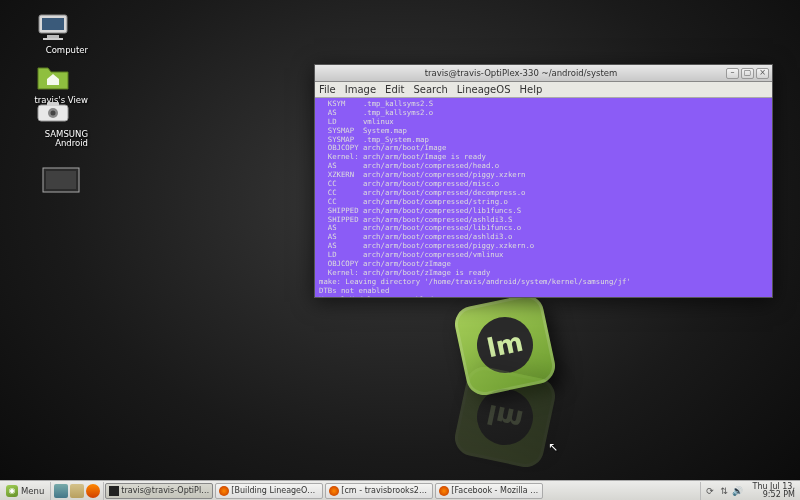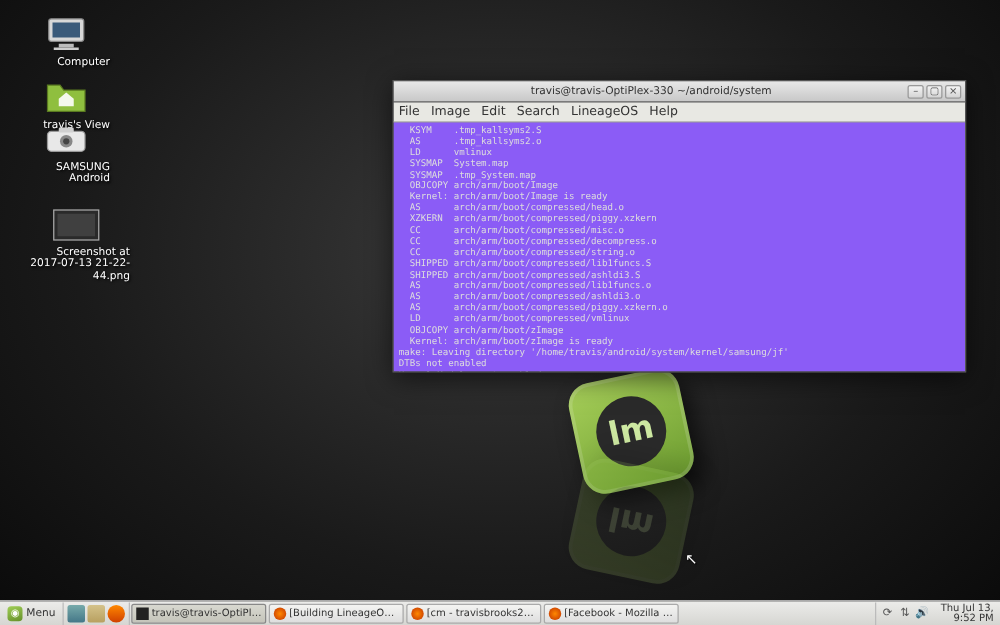--- a/index.html
+++ b/index.html
@@ -177,21 +177,20 @@
   <div class="lbl">SAMSUNG Android</div>
 </div>
 
 <div class="desktop-icon" style="left:18px; top:164px; width:86px;">
   <div class="ic">
     <svg width="40" height="28">
         <rect x="2" y="2" width="36" height="24" fill="#2a2a2a" stroke="#aaa"></rect>
         <rect x="5" y="5" width="30" height="18" fill="#404040"></rect>
       </svg>
   </div>
-  <div class="lbl">Screenshot at 2017-07-13 21-22-44.png</div>
 </div>
 
 <div class="term">
   <div class="term-title">
     <span class="title-txt">travis@travis-OptiPlex-330 ~/android/system</span>
     <span class="wbtn">–</span>
     <span class="wbtn">▢</span>
     <span class="wbtn">×</span>
   </div>
   <div class="term-menu">

